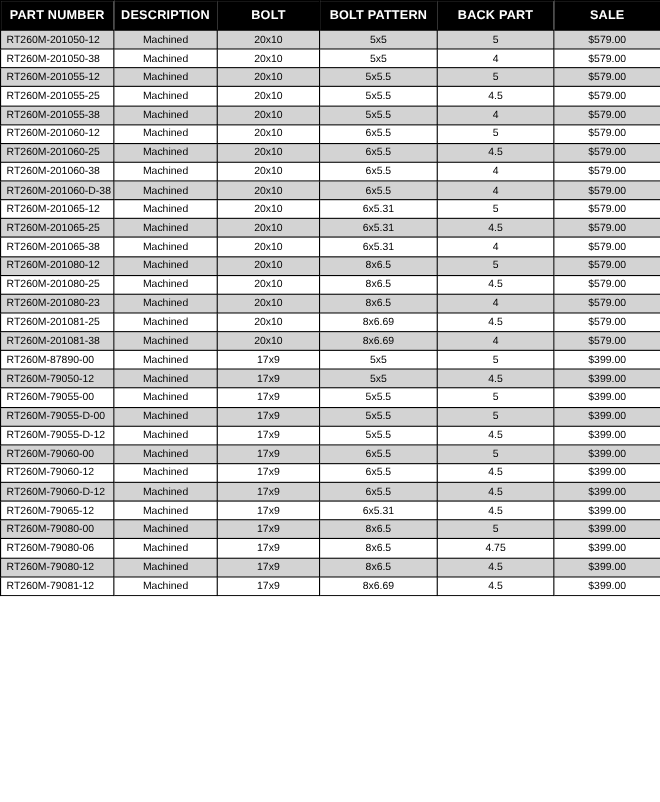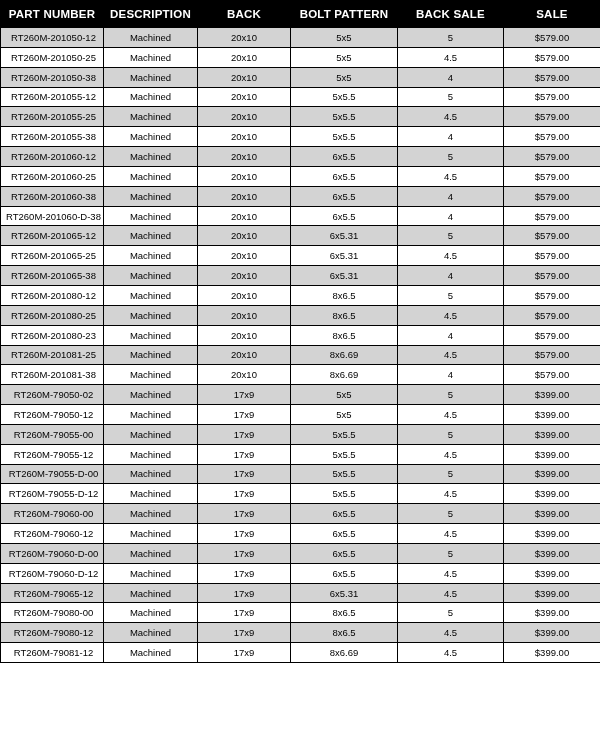--- a/index.html
+++ b/index.html
@@ -4,21 +4,21 @@
 <style>
   html, body {
     margin: 0;
     padding: 0;
     background: #ffffff;
     font-family: "Liberation Sans", sans-serif;
   }
   .wheel-table {
     border-collapse: collapse;
     width: 600px;
-    height: 663px;
+    height: 542px;
     table-layout: fixed;
   }
   .wheel-table th,
   .wheel-table td {
     border: 1px solid #000000;
     overflow: hidden;
     white-space: nowrap;
   }
   .wheel-table thead th {
     background: #000000;
@@ -29,21 +29,21 @@
     text-align: center;
     letter-spacing: 0.2px;
   }
   .wheel-table td {
     font-size: 9.5px;
     color: #000000;
     text-align: center;
     padding: 0 2px;
   }
   .wheel-table td.part {
-    text-align: center;
+    text-align: left;
     padding-left: 5px;
     margin-left: 19px;
   }
   .wheel-table tbody tr:nth-child(odd)  { background: #d3d3d3; }
   .wheel-table tbody tr:nth-child(even) { background: #ffffff; }
 </style>
 </head>
 <body>
 
 <table class="wheel-table">
@@ -52,265 +52,249 @@
     <col style="width:94px">
     <col style="width:93px">
     <col style="width:107px">
     <col style="width:106px">
     <col style="width:97px">
   </colgroup>
   <thead>
     <tr>
         <th>PART NUMBER</th>
         <th>DESCRIPTION</th>
-        <th>BACK</th>
+        <th>BOLT</th>
         <th>BOLT PATTERN</th>
-        <th>BACK SALE</th>
+        <th>BACK PART</th>
         <th>SALE</th>
       </tr>
   </thead>
   <tbody>
       <tr>
         <td class="part">RT260M-201050-12</td>
         <td>Machined</td>
         <td>20x10</td>
         <td>5x5</td>
         <td>5</td>
         <td>$579.00</td>
       </tr>
       <tr>
-        <td class="part">RT260M-201050-25</td>
+        <td class="part">RT260M-201050-38</td>
         <td>Machined</td>
         <td>20x10</td>
         <td>5x5</td>
-        <td>4.5</td>
-        <td>$579.00</td>
-      </tr>
-      <tr>
-        <td class="part">RT260M-201050-38</td>
-        <td>Machined</td>
-        <td>20x10</td>
+        <td>4</td>
+        <td>$579.00</td>
+      </tr>
+      <tr>
+        <td class="part">RT260M-201055-12</td>
+        <td>Machined</td>
+        <td>20x10</td>
+        <td>5x5.5</td>
+        <td>5</td>
+        <td>$579.00</td>
+      </tr>
+      <tr>
+        <td class="part">RT260M-201055-25</td>
+        <td>Machined</td>
+        <td>20x10</td>
+        <td>5x5.5</td>
+        <td>4.5</td>
+        <td>$579.00</td>
+      </tr>
+      <tr>
+        <td class="part">RT260M-201055-38</td>
+        <td>Machined</td>
+        <td>20x10</td>
+        <td>5x5.5</td>
+        <td>4</td>
+        <td>$579.00</td>
+      </tr>
+      <tr>
+        <td class="part">RT260M-201060-12</td>
+        <td>Machined</td>
+        <td>20x10</td>
+        <td>6x5.5</td>
+        <td>5</td>
+        <td>$579.00</td>
+      </tr>
+      <tr>
+        <td class="part">RT260M-201060-25</td>
+        <td>Machined</td>
+        <td>20x10</td>
+        <td>6x5.5</td>
+        <td>4.5</td>
+        <td>$579.00</td>
+      </tr>
+      <tr>
+        <td class="part">RT260M-201060-38</td>
+        <td>Machined</td>
+        <td>20x10</td>
+        <td>6x5.5</td>
+        <td>4</td>
+        <td>$579.00</td>
+      </tr>
+      <tr>
+        <td class="part">RT260M-201060-D-38</td>
+        <td>Machined</td>
+        <td>20x10</td>
+        <td>6x5.5</td>
+        <td>4</td>
+        <td>$579.00</td>
+      </tr>
+      <tr>
+        <td class="part">RT260M-201065-12</td>
+        <td>Machined</td>
+        <td>20x10</td>
+        <td>6x5.31</td>
+        <td>5</td>
+        <td>$579.00</td>
+      </tr>
+      <tr>
+        <td class="part">RT260M-201065-25</td>
+        <td>Machined</td>
+        <td>20x10</td>
+        <td>6x5.31</td>
+        <td>4.5</td>
+        <td>$579.00</td>
+      </tr>
+      <tr>
+        <td class="part">RT260M-201065-38</td>
+        <td>Machined</td>
+        <td>20x10</td>
+        <td>6x5.31</td>
+        <td>4</td>
+        <td>$579.00</td>
+      </tr>
+      <tr>
+        <td class="part">RT260M-201080-12</td>
+        <td>Machined</td>
+        <td>20x10</td>
+        <td>8x6.5</td>
+        <td>5</td>
+        <td>$579.00</td>
+      </tr>
+      <tr>
+        <td class="part">RT260M-201080-25</td>
+        <td>Machined</td>
+        <td>20x10</td>
+        <td>8x6.5</td>
+        <td>4.5</td>
+        <td>$579.00</td>
+      </tr>
+      <tr>
+        <td class="part">RT260M-201080-23</td>
+        <td>Machined</td>
+        <td>20x10</td>
+        <td>8x6.5</td>
+        <td>4</td>
+        <td>$579.00</td>
+      </tr>
+      <tr>
+        <td class="part">RT260M-201081-25</td>
+        <td>Machined</td>
+        <td>20x10</td>
+        <td>8x6.69</td>
+        <td>4.5</td>
+        <td>$579.00</td>
+      </tr>
+      <tr>
+        <td class="part">RT260M-201081-38</td>
+        <td>Machined</td>
+        <td>20x10</td>
+        <td>8x6.69</td>
+        <td>4</td>
+        <td>$579.00</td>
+      </tr>
+      <tr>
+        <td class="part">RT260M-87890-00</td>
+        <td>Machined</td>
+        <td>17x9</td>
         <td>5x5</td>
-        <td>4</td>
-        <td>$579.00</td>
-      </tr>
-      <tr>
-        <td class="part">RT260M-201055-12</td>
-        <td>Machined</td>
-        <td>20x10</td>
-        <td>5x5.5</td>
-        <td>5</td>
-        <td>$579.00</td>
-      </tr>
-      <tr>
-        <td class="part">RT260M-201055-25</td>
-        <td>Machined</td>
-        <td>20x10</td>
-        <td>5x5.5</td>
-        <td>4.5</td>
-        <td>$579.00</td>
-      </tr>
-      <tr>
-        <td class="part">RT260M-201055-38</td>
-        <td>Machined</td>
-        <td>20x10</td>
-        <td>5x5.5</td>
-        <td>4</td>
-        <td>$579.00</td>
-      </tr>
-      <tr>
-        <td class="part">RT260M-201060-12</td>
-        <td>Machined</td>
-        <td>20x10</td>
-        <td>6x5.5</td>
-        <td>5</td>
-        <td>$579.00</td>
-      </tr>
-      <tr>
-        <td class="part">RT260M-201060-25</td>
-        <td>Machined</td>
-        <td>20x10</td>
-        <td>6x5.5</td>
-        <td>4.5</td>
-        <td>$579.00</td>
-      </tr>
-      <tr>
-        <td class="part">RT260M-201060-38</td>
-        <td>Machined</td>
-        <td>20x10</td>
-        <td>6x5.5</td>
-        <td>4</td>
-        <td>$579.00</td>
-      </tr>
-      <tr>
-        <td class="part">RT260M-201060-D-38</td>
-        <td>Machined</td>
-        <td>20x10</td>
-        <td>6x5.5</td>
-        <td>4</td>
-        <td>$579.00</td>
-      </tr>
-      <tr>
-        <td class="part">RT260M-201065-12</td>
-        <td>Machined</td>
-        <td>20x10</td>
+        <td>5</td>
+        <td>$399.00</td>
+      </tr>
+      <tr>
+        <td class="part">RT260M-79050-12</td>
+        <td>Machined</td>
+        <td>17x9</td>
+        <td>5x5</td>
+        <td>4.5</td>
+        <td>$399.00</td>
+      </tr>
+      <tr>
+        <td class="part">RT260M-79055-00</td>
+        <td>Machined</td>
+        <td>17x9</td>
+        <td>5x5.5</td>
+        <td>5</td>
+        <td>$399.00</td>
+      </tr>
+      <tr>
+        <td class="part">RT260M-79055-D-00</td>
+        <td>Machined</td>
+        <td>17x9</td>
+        <td>5x5.5</td>
+        <td>5</td>
+        <td>$399.00</td>
+      </tr>
+      <tr>
+        <td class="part">RT260M-79055-D-12</td>
+        <td>Machined</td>
+        <td>17x9</td>
+        <td>5x5.5</td>
+        <td>4.5</td>
+        <td>$399.00</td>
+      </tr>
+      <tr>
+        <td class="part">RT260M-79060-00</td>
+        <td>Machined</td>
+        <td>17x9</td>
+        <td>6x5.5</td>
+        <td>5</td>
+        <td>$399.00</td>
+      </tr>
+      <tr>
+        <td class="part">RT260M-79060-12</td>
+        <td>Machined</td>
+        <td>17x9</td>
+        <td>6x5.5</td>
+        <td>4.5</td>
+        <td>$399.00</td>
+      </tr>
+      <tr>
+        <td class="part">RT260M-79060-D-12</td>
+        <td>Machined</td>
+        <td>17x9</td>
+        <td>6x5.5</td>
+        <td>4.5</td>
+        <td>$399.00</td>
+      </tr>
+      <tr>
+        <td class="part">RT260M-79065-12</td>
+        <td>Machined</td>
+        <td>17x9</td>
         <td>6x5.31</td>
-        <td>5</td>
-        <td>$579.00</td>
-      </tr>
-      <tr>
-        <td class="part">RT260M-201065-25</td>
-        <td>Machined</td>
-        <td>20x10</td>
-        <td>6x5.31</td>
-        <td>4.5</td>
-        <td>$579.00</td>
-      </tr>
-      <tr>
-        <td class="part">RT260M-201065-38</td>
-        <td>Machined</td>
-        <td>20x10</td>
-        <td>6x5.31</td>
-        <td>4</td>
-        <td>$579.00</td>
-      </tr>
-      <tr>
-        <td class="part">RT260M-201080-12</td>
-        <td>Machined</td>
-        <td>20x10</td>
-        <td>8x6.5</td>
-        <td>5</td>
-        <td>$579.00</td>
-      </tr>
-      <tr>
-        <td class="part">RT260M-201080-25</td>
-        <td>Machined</td>
-        <td>20x10</td>
-        <td>8x6.5</td>
-        <td>4.5</td>
-        <td>$579.00</td>
-      </tr>
-      <tr>
-        <td class="part">RT260M-201080-23</td>
-        <td>Machined</td>
-        <td>20x10</td>
-        <td>8x6.5</td>
-        <td>4</td>
-        <td>$579.00</td>
-      </tr>
-      <tr>
-        <td class="part">RT260M-201081-25</td>
-        <td>Machined</td>
-        <td>20x10</td>
-        <td>8x6.69</td>
-        <td>4.5</td>
-        <td>$579.00</td>
-      </tr>
-      <tr>
-        <td class="part">RT260M-201081-38</td>
-        <td>Machined</td>
-        <td>20x10</td>
-        <td>8x6.69</td>
-        <td>4</td>
-        <td>$579.00</td>
-      </tr>
-      <tr>
-        <td class="part">RT260M-79050-02</td>
-        <td>Machined</td>
-        <td>17x9</td>
-        <td>5x5</td>
-        <td>5</td>
-        <td>$399.00</td>
-      </tr>
-      <tr>
-        <td class="part">RT260M-79050-12</td>
-        <td>Machined</td>
-        <td>17x9</td>
-        <td>5x5</td>
-        <td>4.5</td>
-        <td>$399.00</td>
-      </tr>
-      <tr>
-        <td class="part">RT260M-79055-00</td>
-        <td>Machined</td>
-        <td>17x9</td>
-        <td>5x5.5</td>
-        <td>5</td>
-        <td>$399.00</td>
-      </tr>
-      <tr>
-        <td class="part">RT260M-79055-12</td>
-        <td>Machined</td>
-        <td>17x9</td>
-        <td>5x5.5</td>
-        <td>4.5</td>
-        <td>$399.00</td>
-      </tr>
-      <tr>
-        <td class="part">RT260M-79055-D-00</td>
-        <td>Machined</td>
-        <td>17x9</td>
-        <td>5x5.5</td>
-        <td>5</td>
-        <td>$399.00</td>
-      </tr>
-      <tr>
-        <td class="part">RT260M-79055-D-12</td>
-        <td>Machined</td>
-        <td>17x9</td>
-        <td>5x5.5</td>
-        <td>4.5</td>
-        <td>$399.00</td>
-      </tr>
-      <tr>
-        <td class="part">RT260M-79060-00</td>
-        <td>Machined</td>
-        <td>17x9</td>
-        <td>6x5.5</td>
-        <td>5</td>
-        <td>$399.00</td>
-      </tr>
-      <tr>
-        <td class="part">RT260M-79060-12</td>
-        <td>Machined</td>
-        <td>17x9</td>
-        <td>6x5.5</td>
-        <td>4.5</td>
-        <td>$399.00</td>
-      </tr>
-      <tr>
-        <td class="part">RT260M-79060-D-00</td>
-        <td>Machined</td>
-        <td>17x9</td>
-        <td>6x5.5</td>
-        <td>5</td>
-        <td>$399.00</td>
-      </tr>
-      <tr>
-        <td class="part">RT260M-79060-D-12</td>
-        <td>Machined</td>
-        <td>17x9</td>
-        <td>6x5.5</td>
-        <td>4.5</td>
-        <td>$399.00</td>
-      </tr>
-      <tr>
-        <td class="part">RT260M-79065-12</td>
-        <td>Machined</td>
-        <td>17x9</td>
-        <td>6x5.31</td>
         <td>4.5</td>
         <td>$399.00</td>
       </tr>
       <tr>
         <td class="part">RT260M-79080-00</td>
         <td>Machined</td>
         <td>17x9</td>
         <td>8x6.5</td>
         <td>5</td>
+        <td>$399.00</td>
+      </tr>
+      <tr>
+        <td class="part">RT260M-79080-06</td>
+        <td>Machined</td>
+        <td>17x9</td>
+        <td>8x6.5</td>
+        <td>4.75</td>
         <td>$399.00</td>
       </tr>
       <tr>
         <td class="part">RT260M-79080-12</td>
         <td>Machined</td>
         <td>17x9</td>
         <td>8x6.5</td>
         <td>4.5</td>
         <td>$399.00</td>
       </tr>

